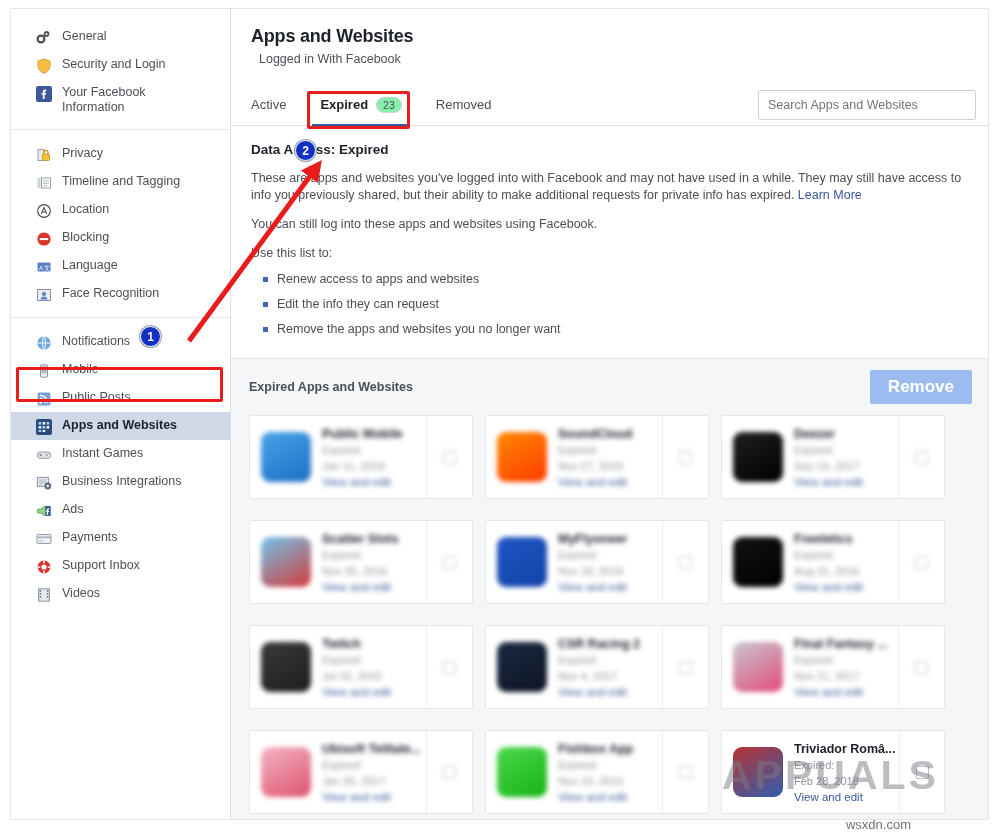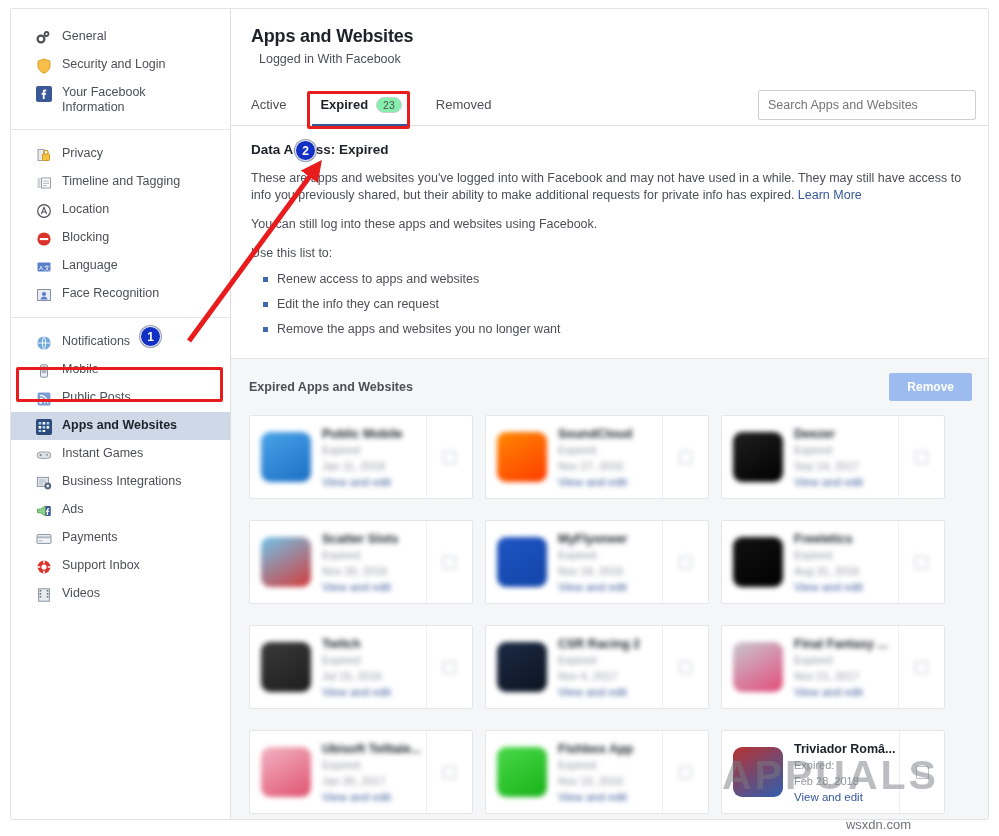--- a/index.html
+++ b/index.html
@@ -120,21 +120,21 @@
     overflow: hidden;
   }
   .grid-head {
     display: flex; align-items: center; justify-content: space-between;
     height: 56px;
   }
   .grid-title { font-size: 12.5px; color: #4b4f56; font-weight: bold; }
   .remove-btn {
     background: #9cbcf0; color: #ffffff;
     border: 1px solid #9cbcf0; border-radius: 2px;
-    font-size: 12px; font-weight: bold;
+    font-size: 17px; font-weight: bold;
     padding: 6px 17px; cursor: pointer;
     font-family: "Liberation Sans", sans-serif;
   }
 
   .card-grid { display: flex; flex-wrap: wrap; gap: 0 12px; }
   .card {
     width: 224px; height: 84px;
     background: #ffffff;
     border: 1px solid #e5e6e9;
     border-radius: 2px;

